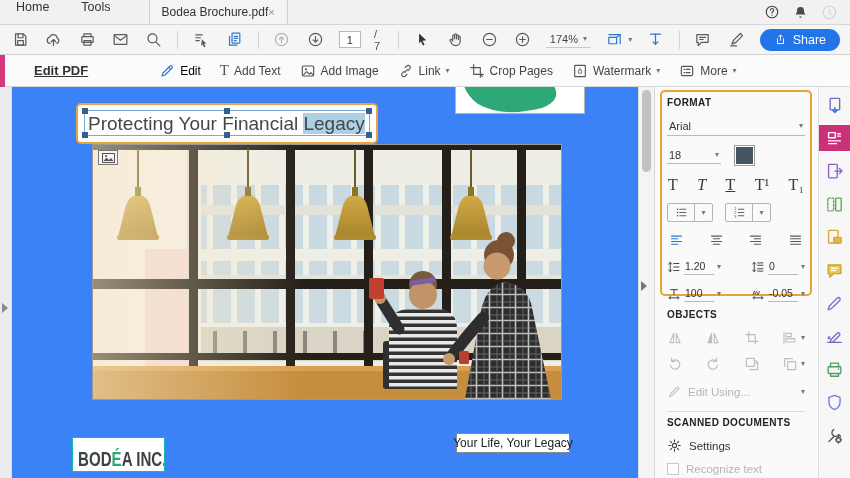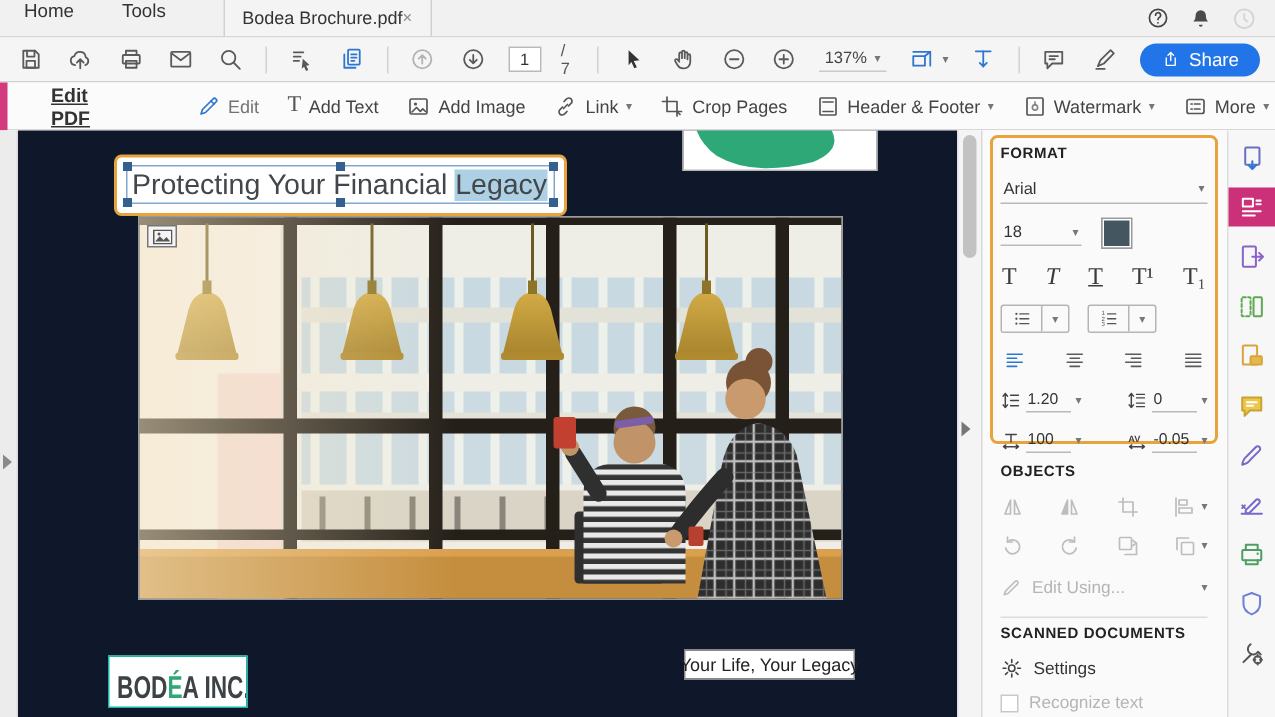--- a/index.html
+++ b/index.html
@@ -25,27 +25,27 @@
   .caret{font-size:8px;color:#777;line-height:1;}
   .caret::after{content:"▾";}
   .share-btn{margin-left:auto;display:flex;align-items:center;gap:6px;background:#2175e8;color:#fff;font-size:12.5px;border-radius:11px;height:22px;padding:0 14px;}
   .disabled{opacity:.42;}
 
   
   .editbar{position:absolute;left:0;top:55px;width:850px;height:32px;background:#fbfbfb;border-bottom:1px solid #d8d8d8;display:flex;align-items:center;gap:19px;padding-right:12px;color:#444;}
   .accent{width:5px;height:32px;background:#d33a7d;flex:0 0 auto;}
   .eb-title{font-size:13px;font-weight:bold;color:#333;margin-left:10px;margin-right:52px;text-decoration:underline;}
   .eb-item{display:flex;align-items:center;gap:5px;font-size:12px;color:#444;white-space:nowrap;}
-  .eb-item.blue{color:#737373;}
+  .eb-item.blue{color:#000000;}
 
   
   .workspace{position:absolute;left:0;top:87px;width:850px;height:391px;background:#fff;}
   .left-rail{position:absolute;left:0;top:0;width:12px;height:391px;background:#ececec;border-right:1px solid #dcdcdc;}
   .rail-arrow{position:absolute;left:2px;top:216px;width:0;height:0;border-top:5px solid transparent;border-bottom:5px solid transparent;border-left:6px solid #8a8a8a;}
-  .doc-area{position:absolute;left:12px;top:0;width:626px;height:391px;background:#0f172a;overflow:hidden;}
+  .doc-area{position:absolute;left:12px;top:0;width:626px;height:391px;background:#3b82f6;overflow:hidden;}
 
   
   .topbox{position:absolute;left:443px;top:-2px;width:130px;height:29px;background:#fff;border:1px solid #b5b5b5;overflow:hidden;}
 
   
   .callout{position:absolute;left:64px;top:16px;width:302px;height:41px;border:2px solid #e8a33c;border-radius:5px;background:#fff;}
   .selbox{position:absolute;left:6px;top:5px;right:6px;bottom:6px;border:1px solid #7fa8cf;}
   .handle{position:absolute;width:6px;height:6px;background:#33608f;}
   .heading{position:absolute;left:10px;top:5px;white-space:nowrap;font-size:19px;color:#43474b;line-height:28px;}
   .hl{background:#aed0e4;}
@@ -216,21 +216,21 @@
           <path d="M8 12h8"></path>
         </svg>
       </span>
     <span class="tbtn ic">
         <svg width="17" height="17" viewBox="0 0 24 24" fill="none" stroke="currentColor" stroke-width="1.7" stroke-linecap="round" stroke-linejoin="round">
           <circle cx="12" cy="12" r="8.6"></circle>
           <path d="M12 8v8M8 12h8"></path>
         </svg>
       </span>
     <span class="zoomval">
-      <span>137%</span>
+      <span>174%</span>
       <span class="caret"></span>
     </span>
     <span class="tbtn ic" style="color:#2d76d2;">
         <svg width="17" height="17" viewBox="0 0 24 24" fill="none" stroke="currentColor" stroke-width="1.7" stroke-linecap="round" stroke-linejoin="round">
           <path d="M4 5h16v13"></path>
           <rect x="4" y="9" width="11" height="9"></rect>
           <path d="M20 5l-5 4"></path>
         </svg>
       </span>
     <span class="caret" style="margin-left:-9px;"></span>
@@ -302,30 +302,20 @@
     </div>
     <div class="eb-item">
       <span class="ic">
           <svg width="16" height="16" viewBox="0 0 24 24" fill="none" stroke="currentColor" stroke-width="1.7" stroke-linecap="round" stroke-linejoin="round" style="color:#555">
             <path d="M7 2.5V17h14.5"></path>
             <path d="M2.5 7H17v14.5"></path>
             <path d="M17 17l3 3"></path>
           </svg>
         </span>
       <span>Crop Pages</span>
-    </div>
-    <div class="eb-item">
-      <span class="ic">
-          <svg width="16" height="16" viewBox="0 0 24 24" fill="none" stroke="currentColor" stroke-width="1.7" stroke-linecap="round" stroke-linejoin="round" style="color:#555">
-            <rect x="4" y="3.5" width="16" height="17" rx="1"></rect>
-            <path d="M7 7.5h10M7 17h10"></path>
-          </svg>
-        </span>
-      <span>Header &amp; Footer</span>
-      <span class="caret"></span>
     </div>
     <div class="eb-item">
       <span class="ic">
           <svg width="16" height="16" viewBox="0 0 24 24" fill="none" stroke="currentColor" stroke-width="1.7" stroke-linecap="round" stroke-linejoin="round" style="color:#555">
             <rect x="4" y="3.5" width="16" height="17" rx="1"></rect>
             <circle cx="12" cy="13" r="2.6" opacity=".7"></circle>
             <path d="M12 7.5v2" opacity=".7"></path>
           </svg>
         </span>
       <span>Watermark</span>

